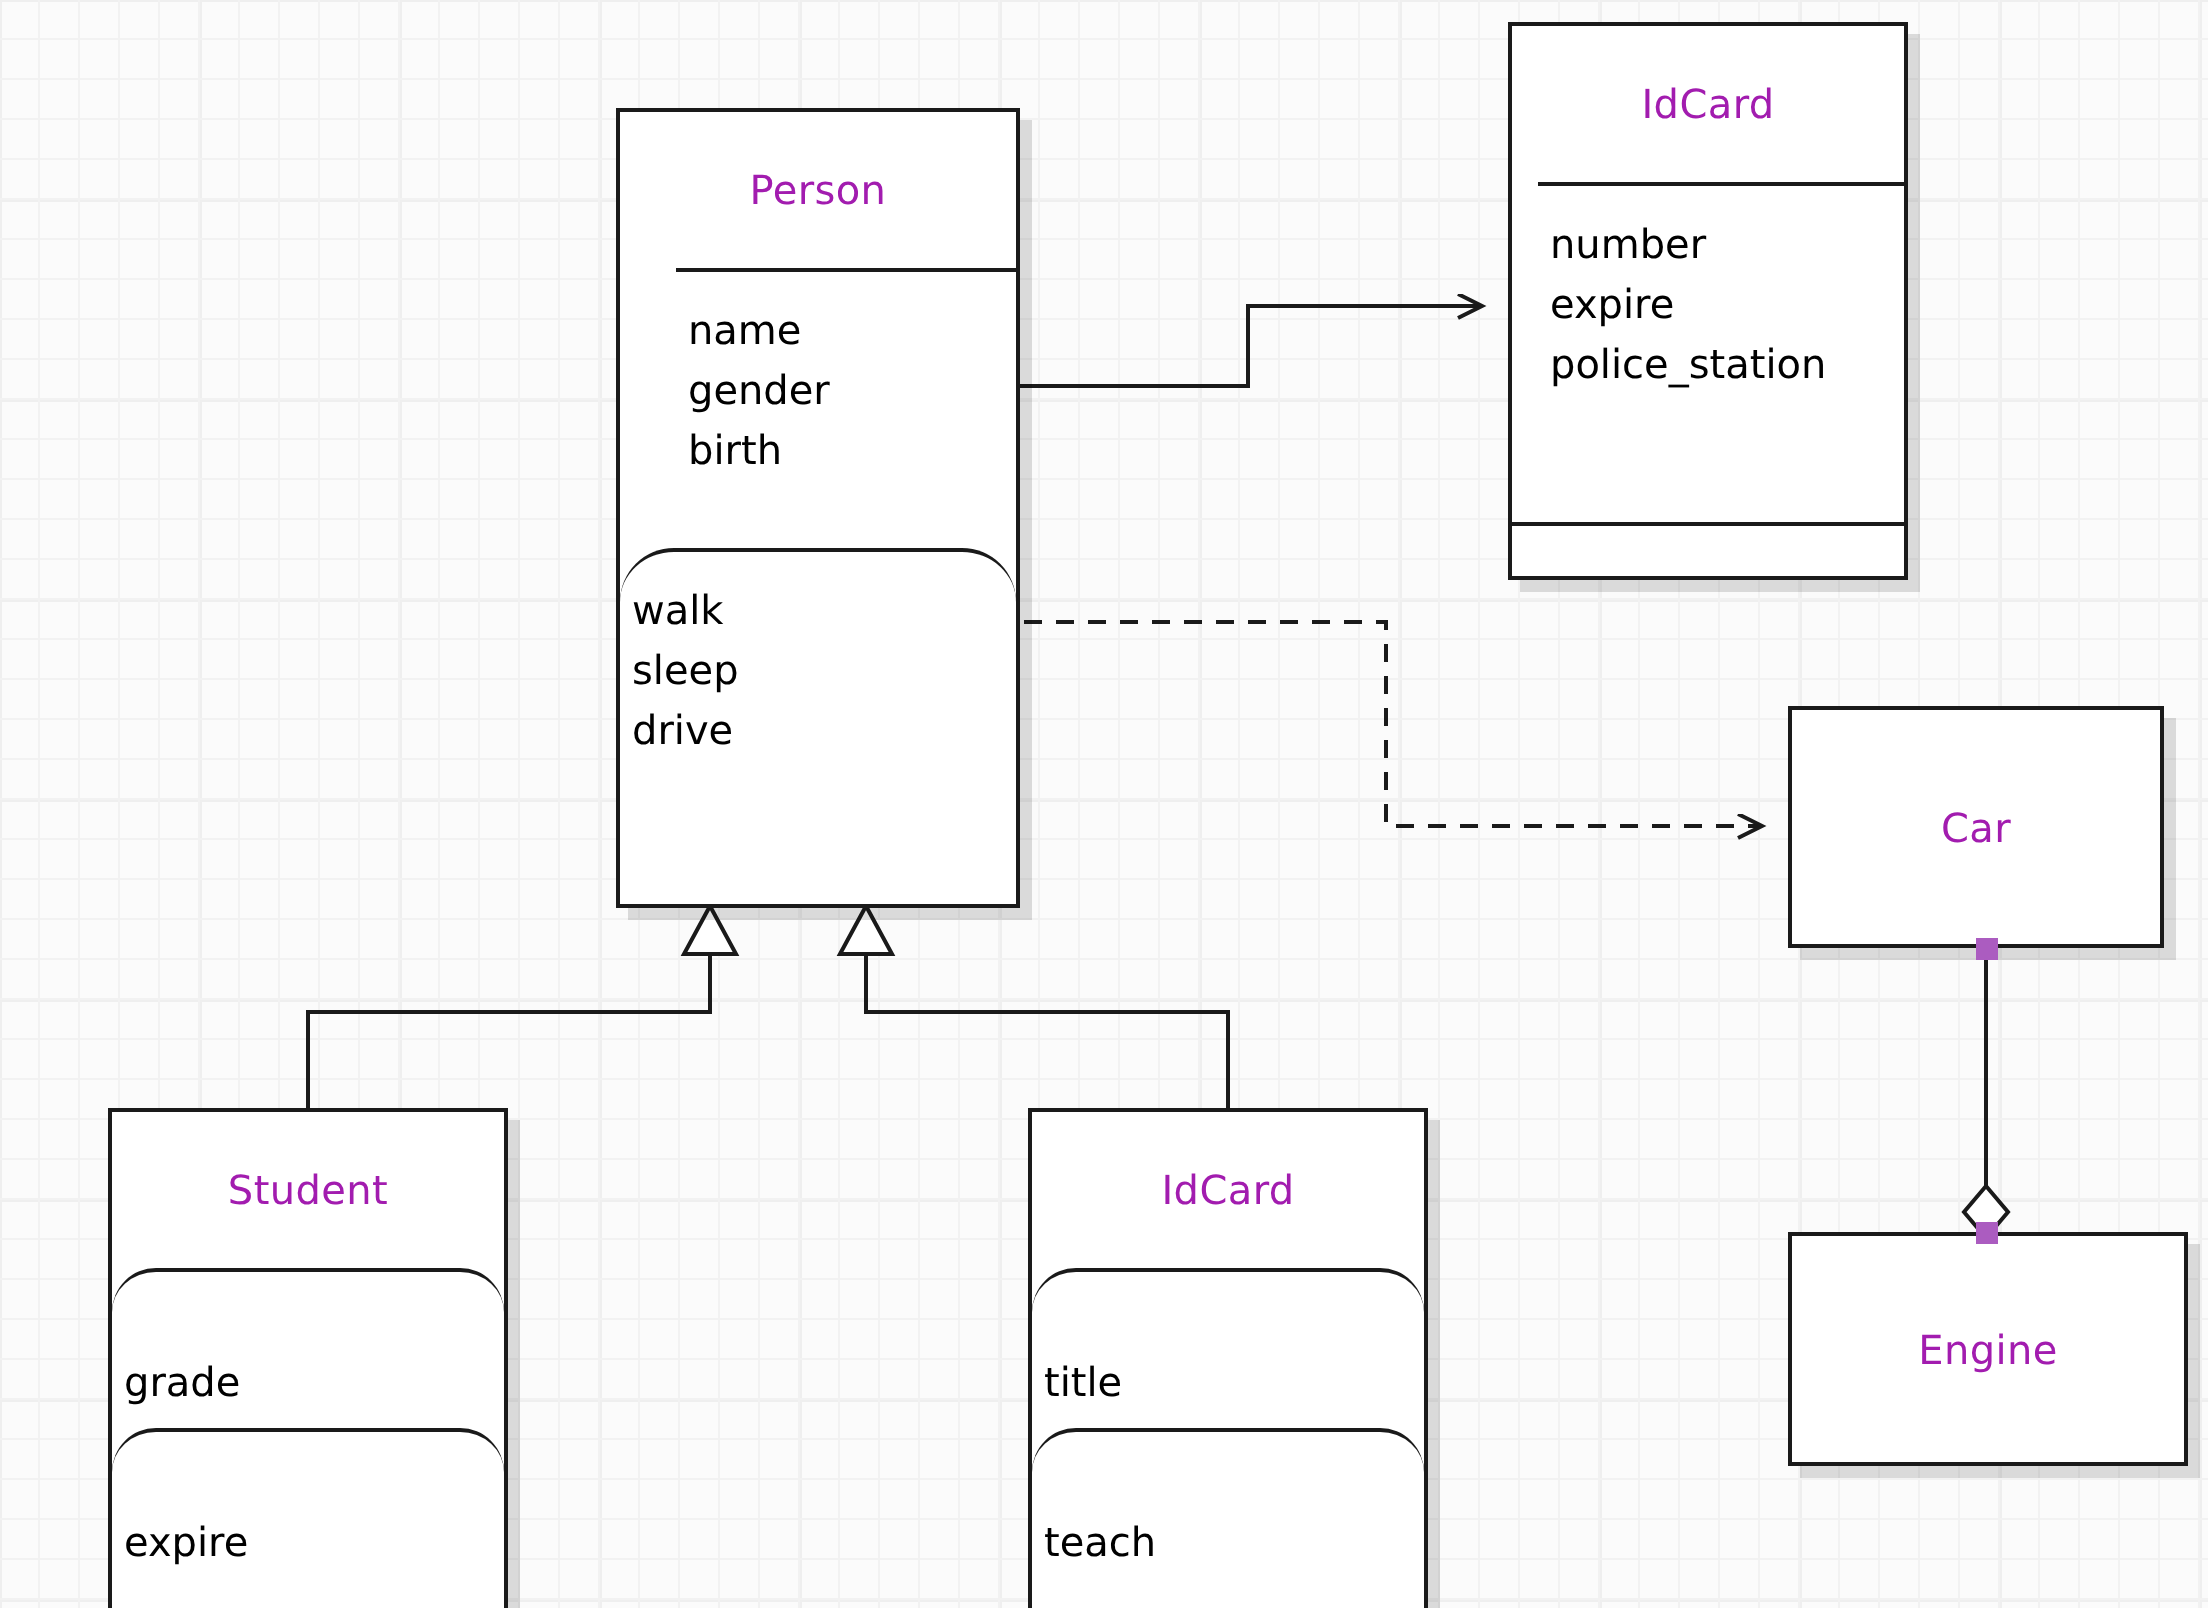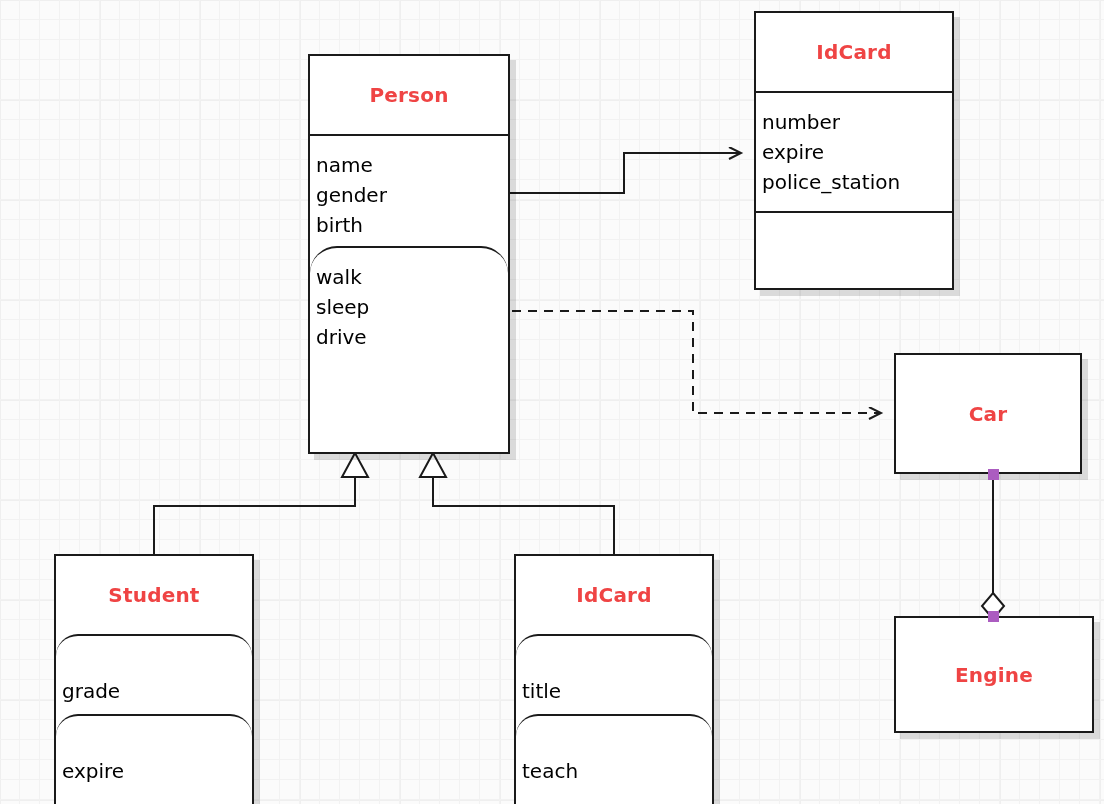--- a/index.html
+++ b/index.html
@@ -47,23 +47,23 @@
     position: relative;
     overflow: hidden;
   }
   .compartment + .compartment {
     border-top: 2px solid #1a1a1a;
   }
   .cls-title {
     display: flex;
     align-items: center;
     justify-content: center;
-    font-weight: bold;
+    font-weight: normal;
     font-size: 20px;
-    color: #ef4444;
+    color: #a21caf;
     letter-spacing: 0.2px;
     border-radius: 29px;
   }
   .cls-body {
     padding: 14px 0 0 6px;
     font-size: 20px;
     line-height: 30px;
     color: #000000;
   }
   .cls-body.single-line {
@@ -117,35 +117,35 @@
     </g>
 
     <g>
       <path d="M 993,474 L 993,597" fill="none" stroke="#1a1a1a" stroke-width="2"></path>
       <polygon points="993,593 1004,606 993,619 982,606" fill="#ffffff" stroke="#1a1a1a" stroke-width="2"></polygon>
     </g>
   </svg>
 
   <div class="uml-class" style="left:308px; top:54px; width:202px; height:400px;">
     <div class="compartment cls-title" style="height:78px;">Person</div>
-    <div class="compartment cls-body" style="height:112px;">
+    <div class="compartment cls-body" style="height:140px;margin-left:28px;">
       <div class="member">name</div>
       <div class="member">gender</div>
       <div class="member">birth</div>
     </div>
     <div class="compartment cls-body" style="height:162px;border-radius:27px;">
       <div class="member">walk</div>
       <div class="member">sleep</div>
       <div class="member">drive</div>
     </div>
   </div>
 
   <div class="uml-class" style="left:754px; top:11px; width:200px; height:279px;">
     <div class="compartment cls-title" style="height:78px;">IdCard</div>
-    <div class="compartment cls-body" style="height:120px;">
+    <div class="compartment cls-body" style="height:170px;margin-left:13px;">
       <div class="member">number</div>
       <div class="member">expire</div>
       <div class="member">police_station</div>
     </div>
     <div class="compartment cls-body empty" style="height:31px;"></div>
   </div>
 
   <div class="uml-class" style="left:54px; top:554px; width:200px; height:256px;">
     <div class="compartment cls-title" style="height:78px;">Student</div>
     <div class="compartment cls-body single-line" style="height:80px;">

